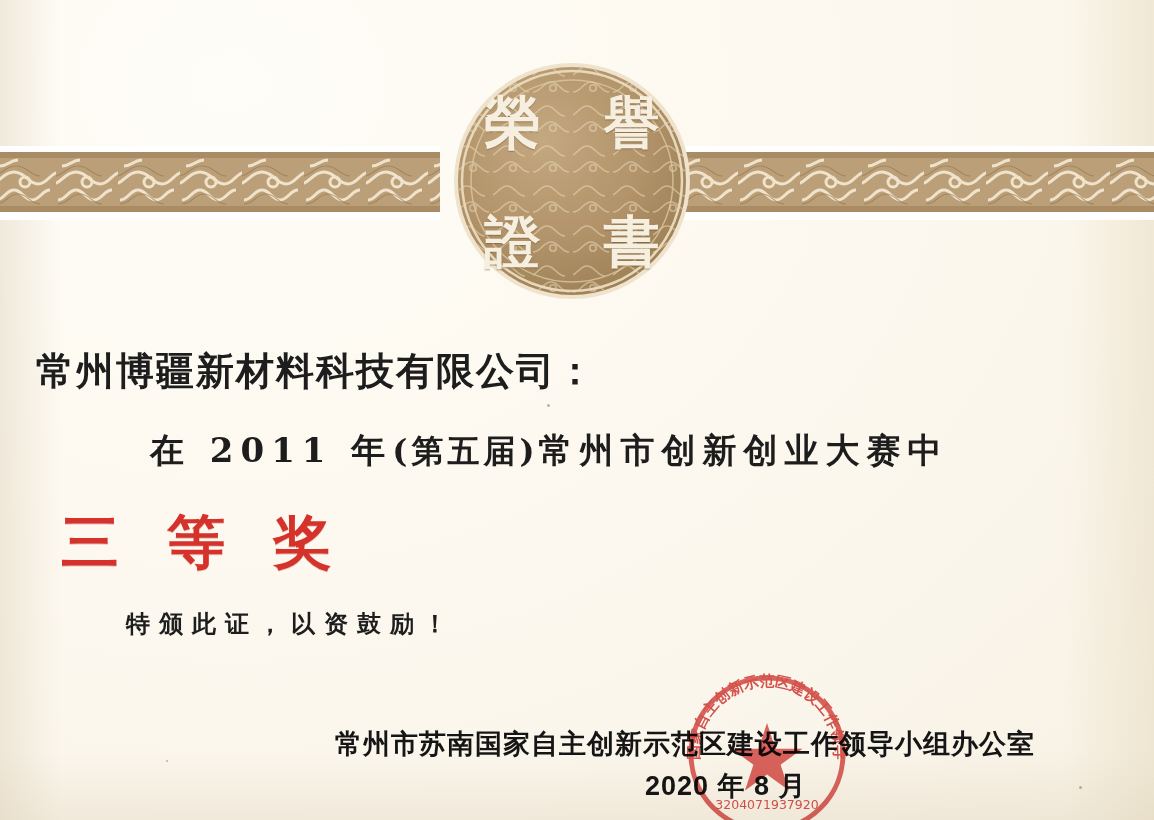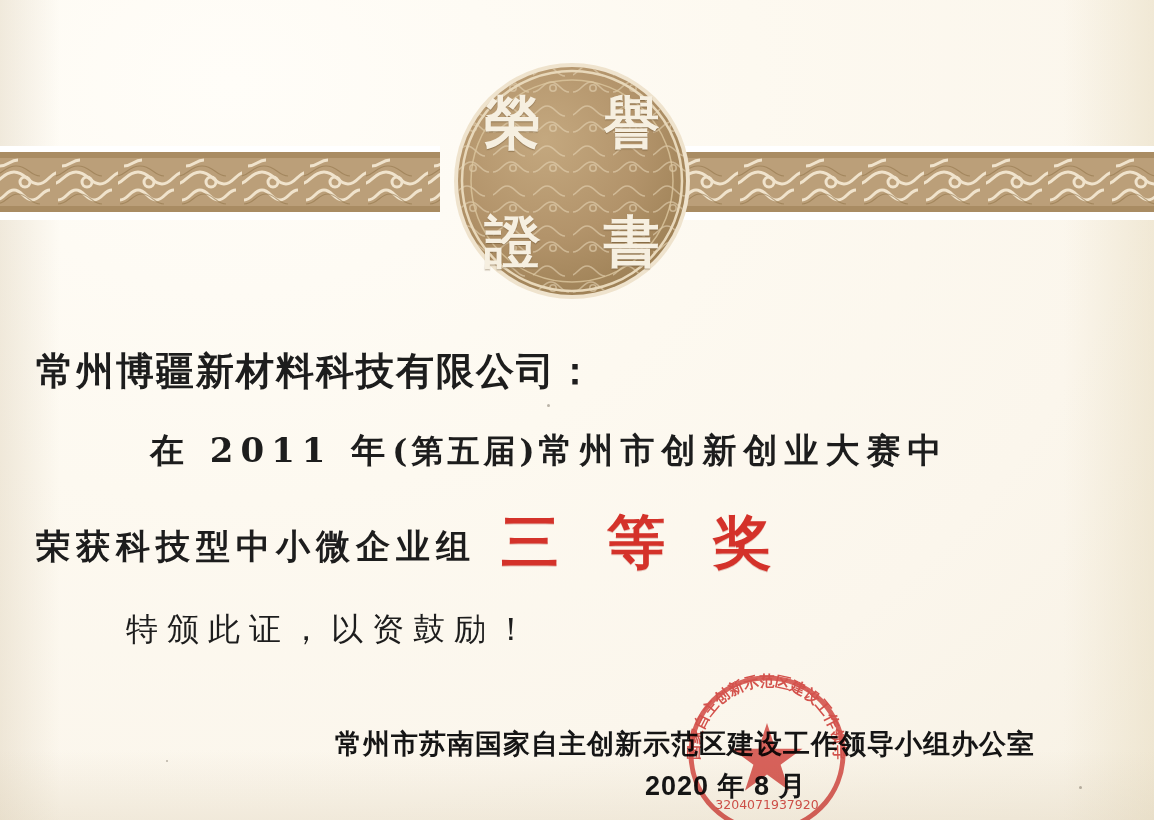--- a/index.html
+++ b/index.html
@@ -150,24 +150,24 @@
     position: relative;
     top: -4px;
     font-weight: bold;
     text-shadow: 0 1px 0 rgba(160,30,24,0.25);
   }
 
   .line3 {
     position: absolute;
     left: 126px;
     top: 608px;
-    font-size: 32px;
+    font-size: 24px;
     color: #1d1d1d;
     letter-spacing: 9px;
-    font-weight: normal;
+    font-weight: bold;
     font-family: "DejaVu Serif", "Liberation Serif", serif;
     white-space: nowrap;
   }
 
   
   .issuer {
     position: absolute;
     left: 335px;
     top: 726px;
     font-size: 27px;
@@ -303,21 +303,20 @@
     </div>
   </div>
 
   <div class="recipient">常州博疆新材料科技有限公司：</div>
 
   <div class="line1">
     <span>在 2011 年</span><span class="paren">(第五届)</span><span>常州市创新创业大赛中</span>
   </div>
 
   <div class="line2">
-    <span>荣获科技型中小微企业组</span>
     <span class="award-name">三 等 奖</span>
   </div>
 
   <div class="line3">特颁此证，以资鼓励！</div>
 
   <div class="issuer">常州市苏南国家自主创新示范区建设工作领导小组办公室</div>
   <div class="issue-date">2020 年 8 月</div>
 
   <div class="stamp">
     <svg width="182" height="182" viewBox="0 0 182 182">

